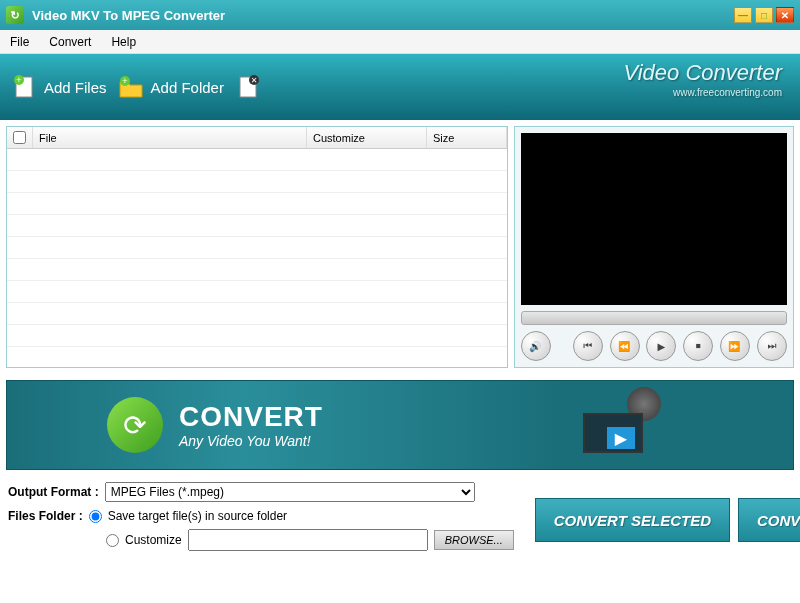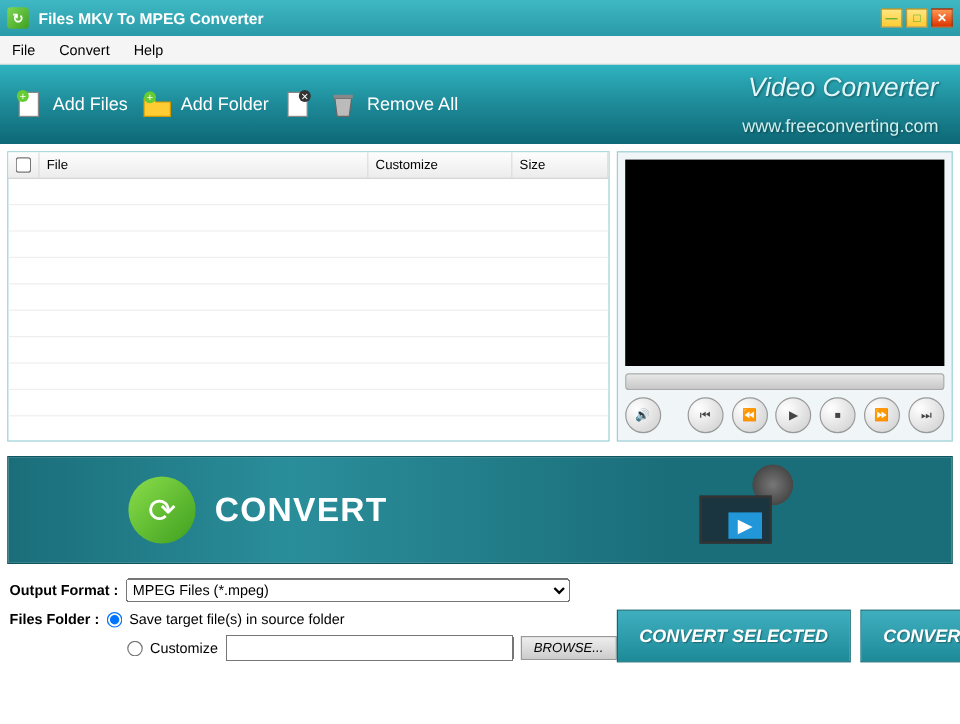--- a/index.html
+++ b/index.html
@@ -13,21 +13,21 @@
 .winbtn.max { background: linear-gradient(#ffe680, #ffcc33); color: #5a3; }
 .winbtn.close { background: linear-gradient(#ff9955, #dd3300); color: #fff; }
 
 .menubar { height: 24px; background: #f5f5f5; border-bottom: 1px solid #ddd; display: flex; align-items: center; padding: 0 10px; font-size: 12px; gap: 20px; }
 .menubar span { cursor: pointer; }
 
 .toolbar { height: 66px; background: linear-gradient(to bottom, #2fb3c0 0%, #1e8a98 50%, #0d6876 100%); display: flex; align-items: center; padding: 0 10px; color: #fff; position: relative; }
 .toolbar .btn { display: flex; align-items: center; gap: 6px; margin-right: 10px; cursor: pointer; font-size: 15px; }
 .toolbar .icon { width: 28px; height: 28px; display: flex; align-items: center; justify-content: center; }
 .toolbar .brand { position: absolute; right: 18px; top: 6px; text-align: right; font-style: italic; font-family: Georgia, serif; font-size: 22px; color: #e0f7fa; text-shadow: 1px 1px 2px rgba(0,0,0,0.4); }
-.toolbar .brand .url { font-size: 15px; font-style: normal; font-family: Arial; color: #cfefef; display: block; margin-top: 11px; }
+.toolbar .brand .url { font-size: 10px; font-style: normal; font-family: Arial; color: #cfefef; display: block; margin-top: 1px; }
 
 .content { display: flex; padding: 6px; gap: 6px; height: 254px; }
 
 .filepanel { flex: 1; border: 1px solid #9bd0d6; background: #fff; }
 .filepanel .hdr { display: flex; height: 22px; background: linear-gradient(#fdfdfd, #ececec); border-bottom: 1px solid #ccc; font-size: 11px; align-items: center; }
 .filepanel .hdr .col { padding: 0 6px; border-right: 1px solid #ddd; height: 100%; display: flex; align-items: center; }
 .filepanel .rows { height: 218px; }
 .filepanel .row { height: 22px; border-bottom: 1px solid #eee; }
 
 .preview { width: 280px; border: 1px solid #9bd0d6; background: #f0f6f7; padding: 6px; display: flex; flex-direction: column; }
@@ -38,37 +38,37 @@
 
 .banner { margin: 6px; height: 90px; background: linear-gradient(to right, #1a6e7a, #2a8e9a 30%, #1a6e7a 70%); border: 1px solid #0d5560; display: flex; align-items: center; padding-left: 100px; color: #fff; position: relative; overflow: hidden; }
 .banner .circ { width: 56px; height: 56px; border-radius: 50%; background: linear-gradient(135deg, #8ade4a, #3f9f1f); display: flex; align-items: center; justify-content: center; font-size: 28px; color: #fff; margin-right: 16px; }
 .banner .txt h2 { font-size: 28px; font-weight: bold; letter-spacing: 1px; }
 .banner .txt p { font-size: 14px; font-style: italic; }
 .banner .clap { position: absolute; right: 140px; top: 12px; width: 70px; height: 60px; }
 .banner .clap .board { width: 60px; height: 40px; background: #1a3540; border: 2px solid #333; position: absolute; bottom: 0; }
 .banner .clap .play { position: absolute; bottom: 4px; left: 24px; width: 28px; height: 22px; background: #2196d8; display: flex; align-items: center; justify-content: center; }
 .banner .clap .reel { position: absolute; right: -8px; top: -6px; width: 34px; height: 34px; border-radius: 50%; background: radial-gradient(#777, #333); }
 
-.bottom { padding: 4px 8px 8px 8px; display: flex; gap: 0; align-items: flex-end; }
+.bottom { padding: 4px 8px 8px 8px; display: flex; gap: 21px; align-items: center; }
 .settings { flex: 1; font-size: 12px; }
 .settings .row { display: flex; align-items: center; height: 24px; gap: 6px; }
 .settings label.bold { font-weight: bold; }
 .settings select { flex: 1; max-width: 370px; font-size: 12px; padding: 1px; }
 .settings input[type=text] { width: 240px; font-size: 12px; padding: 2px; }
 .settings .browse { font-size: 11px; padding: 3px 10px; font-style: italic; background: linear-gradient(#eee, #ccc); border: 1px solid #999; cursor: pointer; }
 
 .actions { display: flex; gap: 8px; align-items: center; padding-top: 8px; }
 .bigbtn { height: 44px; background: linear-gradient(to bottom, #3fafbf, #1e8a98); color: #fff; border: 1px solid #0d6876; font-size: 15px; font-weight: bold; font-style: italic; padding: 12px 18px; cursor: pointer; text-shadow: 1px 1px 1px rgba(0,0,0,0.3); white-space: nowrap; }
 </style>
 </head>
 <body>
 
 <div class="titlebar">
   <div class="logo">↻</div>
-  <span>Files MKV To MPEG Converter</span>
+  <span>Video MKV To MPEG Converter</span>
   <div class="spacer"></div>
   <div class="winbtn min">—</div>
   <div class="winbtn max">□</div>
   <div class="winbtn close">✕</div>
 </div>
 
 <div class="menubar">
   <span>File</span>
   <span>Convert</span>
   <span>Help</span>
@@ -96,29 +96,20 @@
     <span>Add Folder</span>
   </div>
   <div class="btn">
     <div class="icon">
       <svg width="26" height="26" viewBox="0 0 26 26">
           <rect x="5" y="3" width="16" height="20" fill="#fff" stroke="#888"></rect>
           <circle cx="19" cy="6" r="5" fill="#333"></circle>
           <text x="19" y="9" text-anchor="middle" fill="#fff" font-size="8">✕</text>
         </svg>
     </div>
-  </div>
-  <div class="btn">
-    <div class="icon">
-      <svg width="26" height="26" viewBox="0 0 26 26">
-          <path d="M6 8 h14 l-2 15 h-10 z" fill="#bbb" stroke="#666"></path>
-          <rect x="5" y="5" width="16" height="3" fill="#888"></rect>
-        </svg>
-    </div>
-    <span>Remove All</span>
   </div>
   <div class="brand">
     <span>Video Converter</span>
     <a class="url">www.freeconverting.com</a>
   </div>
 </div>
 
 <div class="content">
   <div class="filepanel">
     <div class="hdr">
@@ -155,20 +146,21 @@
       <div class="pbtn">⏩</div>
       <div class="pbtn">⏭</div>
     </div>
   </div>
 </div>
 
 <div class="banner">
   <div class="circ">⟳</div>
   <div class="txt">
     <h2>CONVERT</h2>
+    <p>Any Video You Want!</p>
   </div>
   <div class="clap">
     <div class="reel"></div>
     <div class="board"></div>
     <div class="play">▶</div>
   </div>
 </div>
 
 <div class="bottom">
   <div class="settings">

